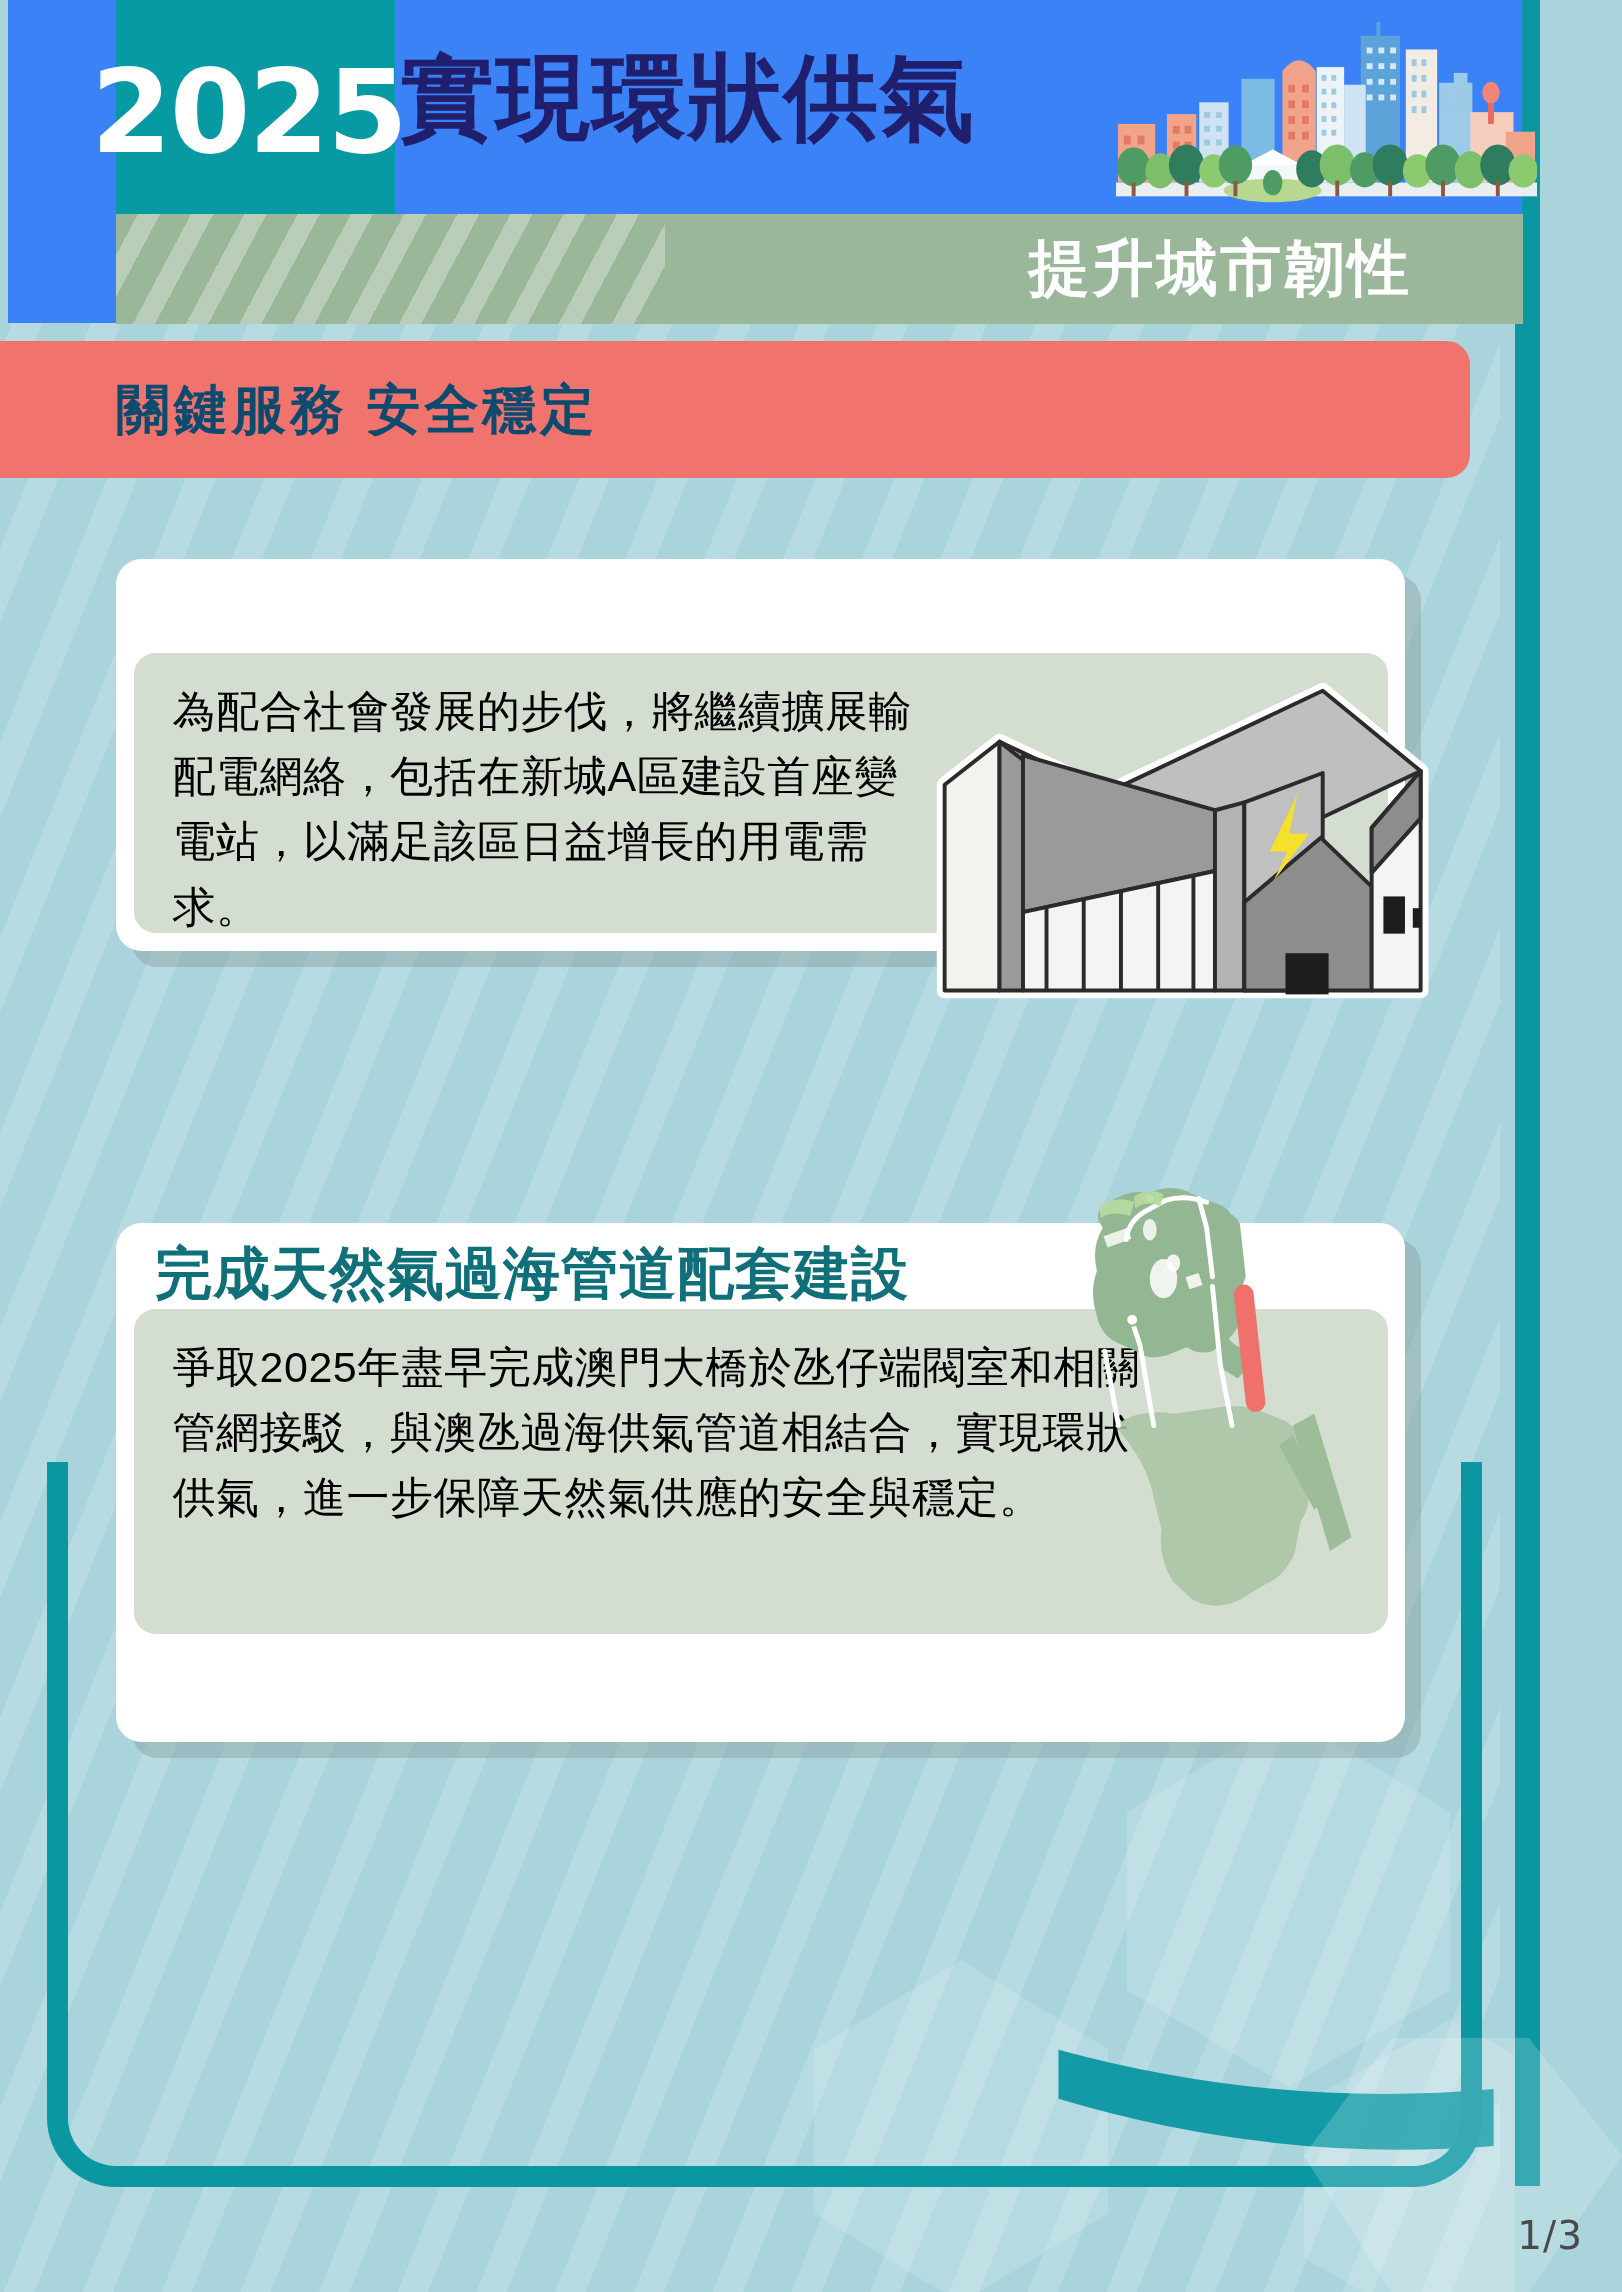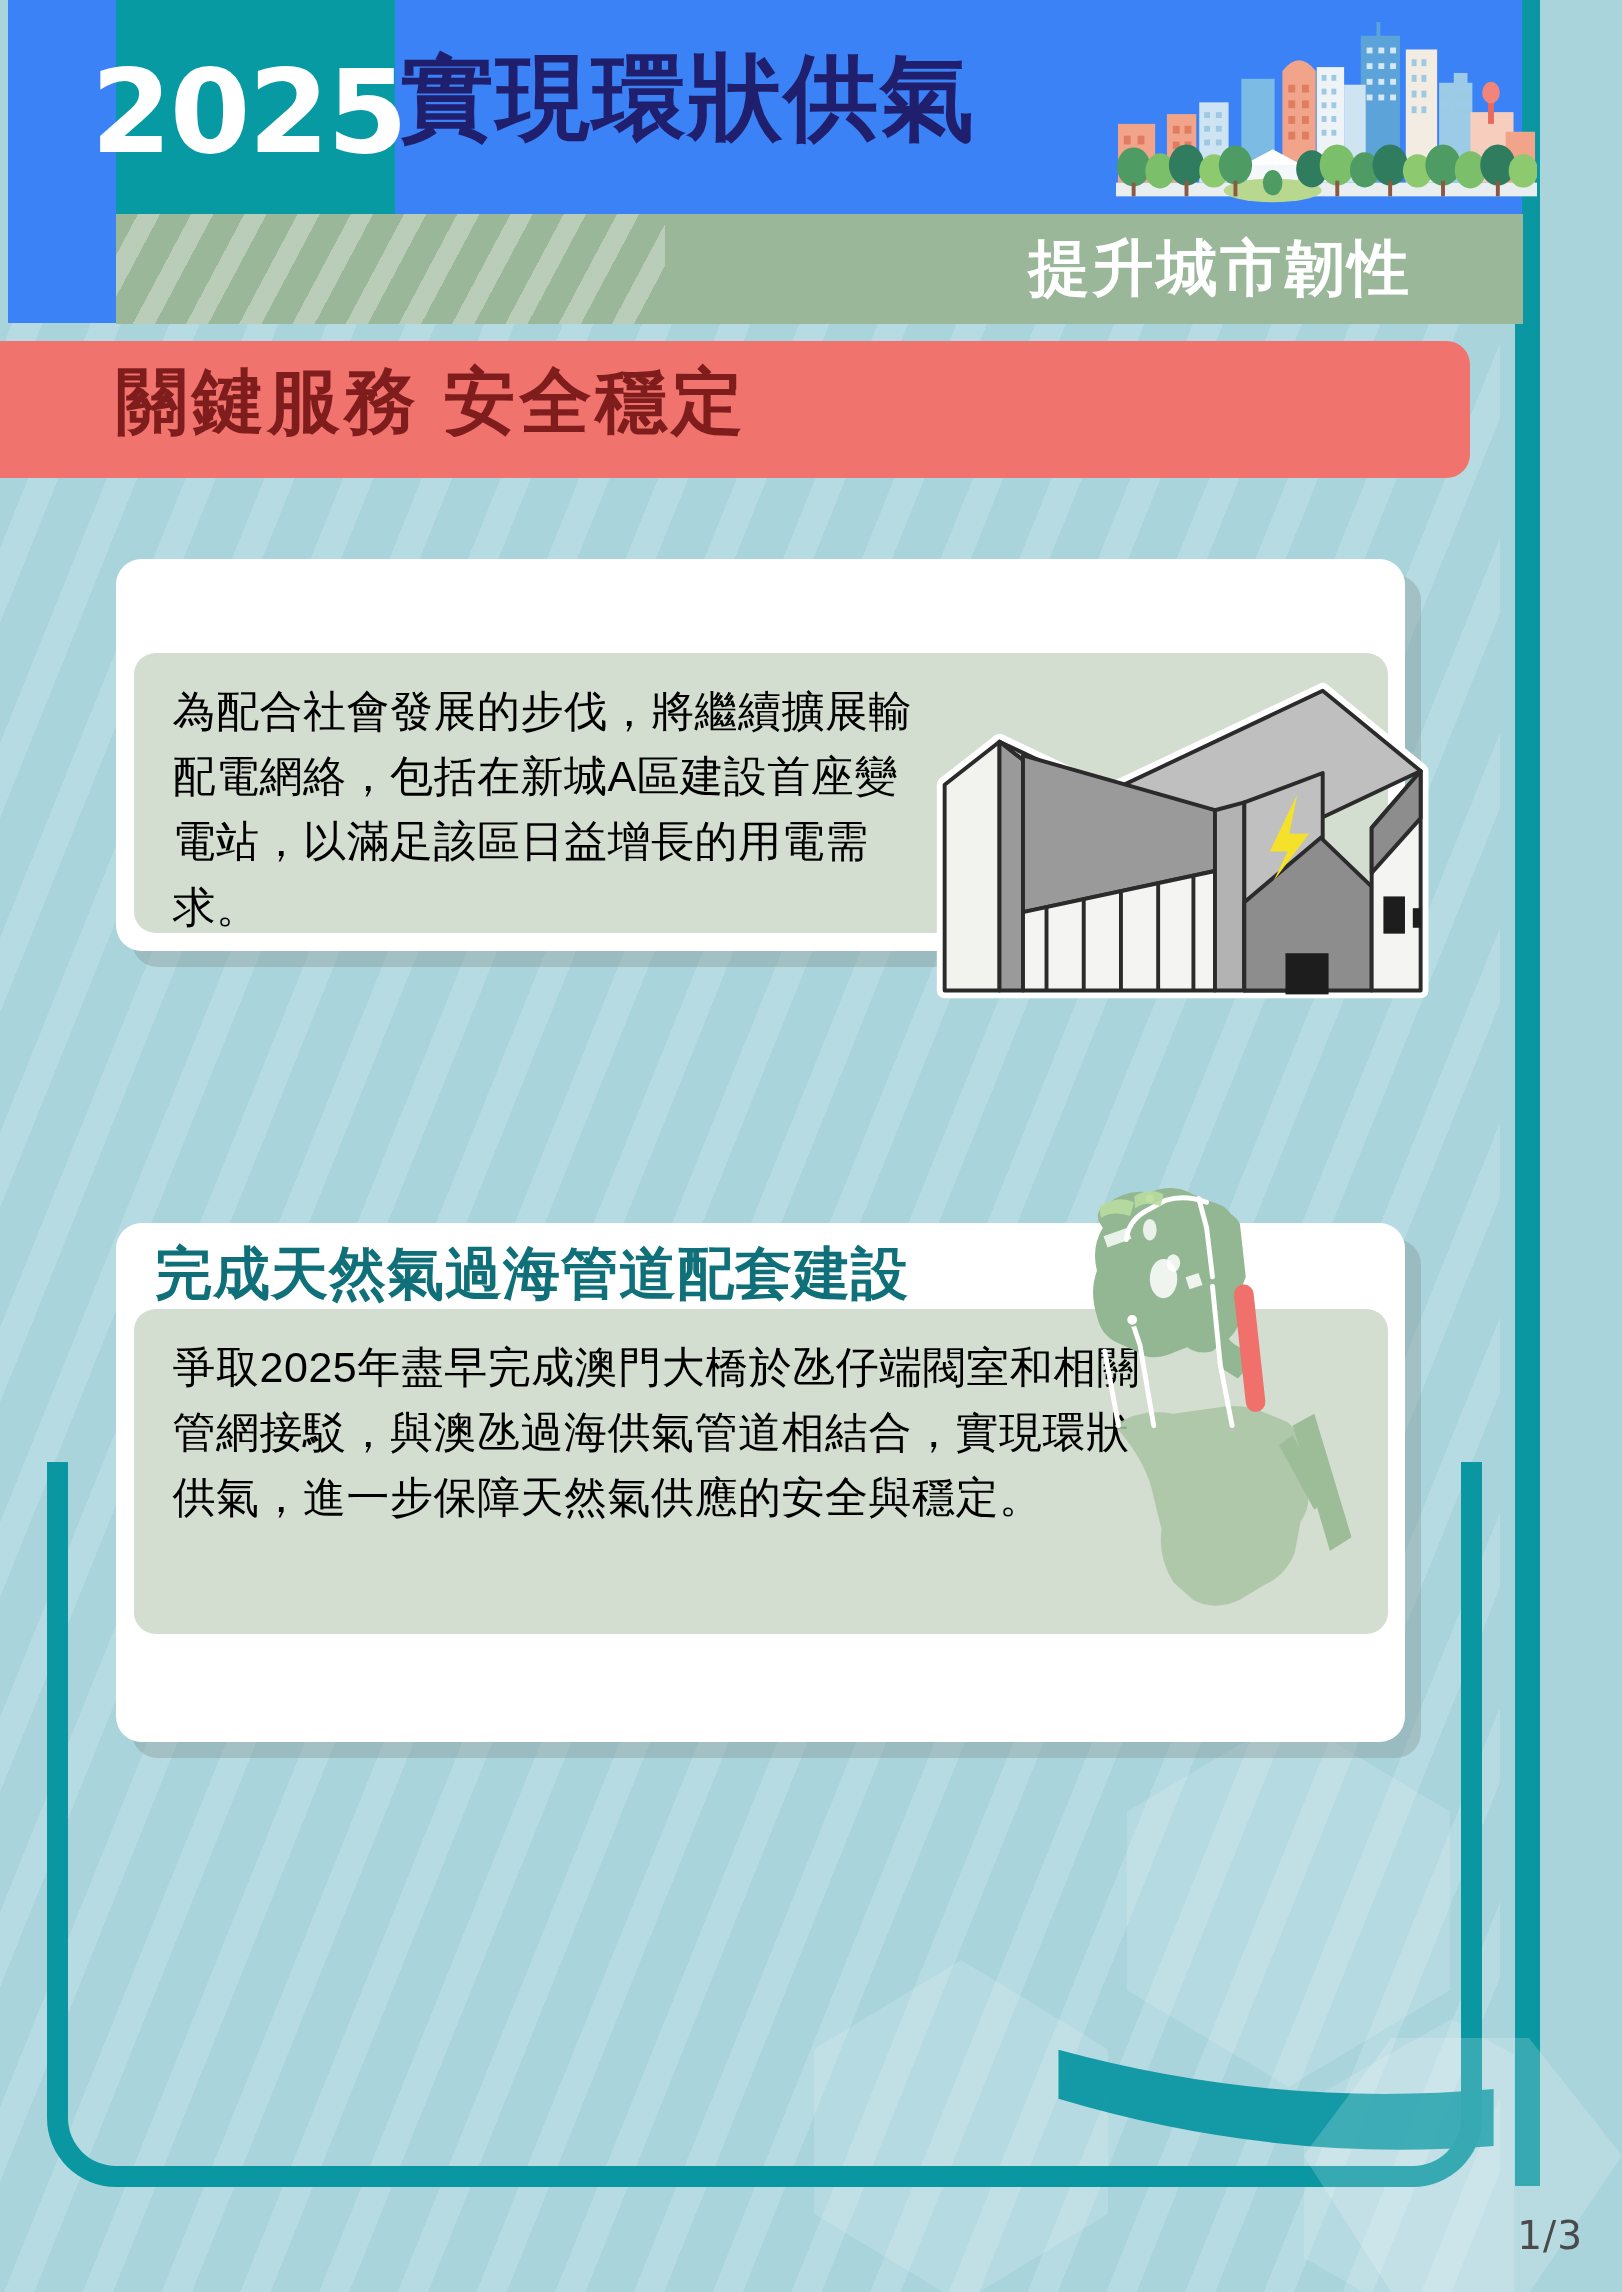--- a/index.html
+++ b/index.html
@@ -87,22 +87,22 @@
     position: absolute; left: 1108px; top: 17.6px; width: 421px; height: 201px;
   }
 
   
   .section-banner {
     position: absolute; left: 0; top: 341px; width: 1470px; height: 137px;
     background: #f0736e;
     border-radius: 0 23.5px 23.5px 0;
   }
   .section-banner-label {
-    position: absolute; left: 116px; top: 358px;
-    font-size: 72px; font-weight: 700; color: #7f1d1d;
+    position: absolute; left: 116px; top: 377px;
+    font-size: 54px; font-weight: 700; color: #0c4a6e;
     letter-spacing: 3.9px; line-height: 1.2;
     white-space: nowrap;
   }
 
   
   .frame-bottom {
     position: absolute; left: 47px; top: 1462px; width: 1435px; height: 725px;
     border: 21.6px solid #0b97a2;
     border-top: none;
     border-radius: 0 0 69px 69px;

